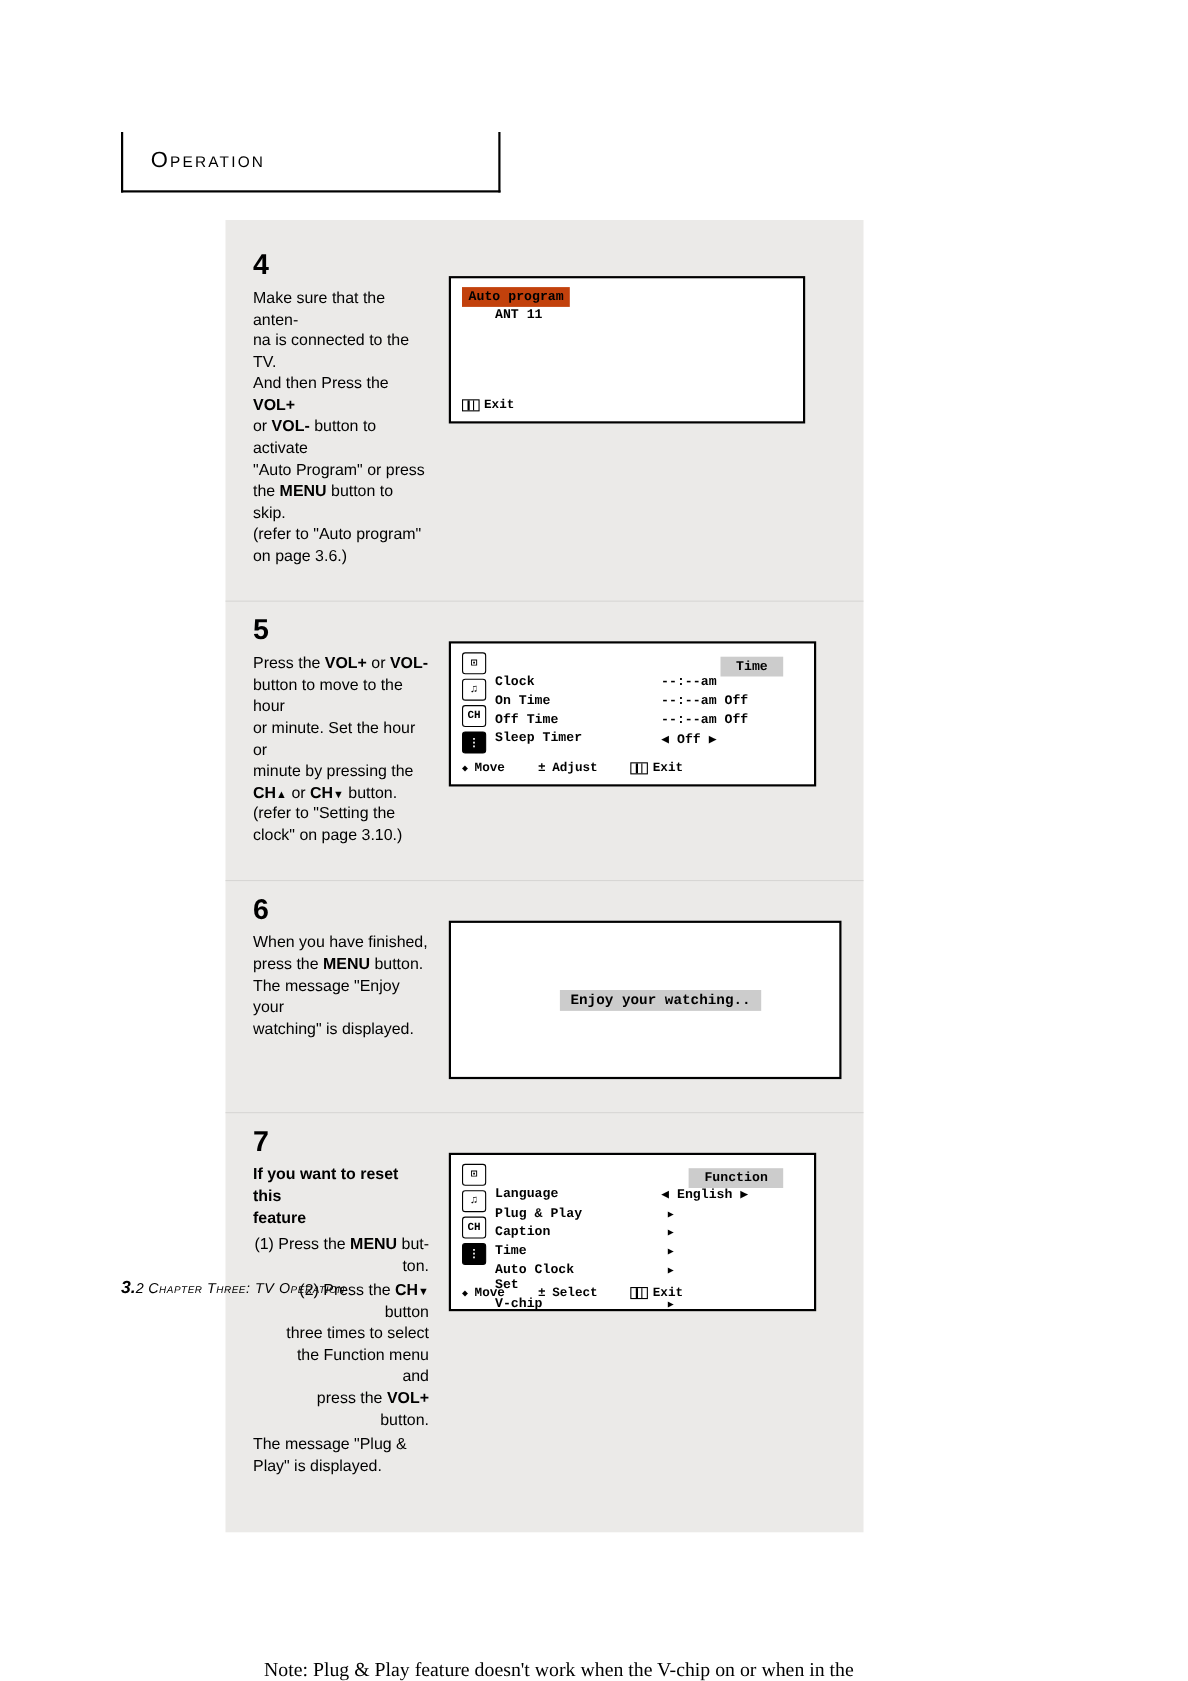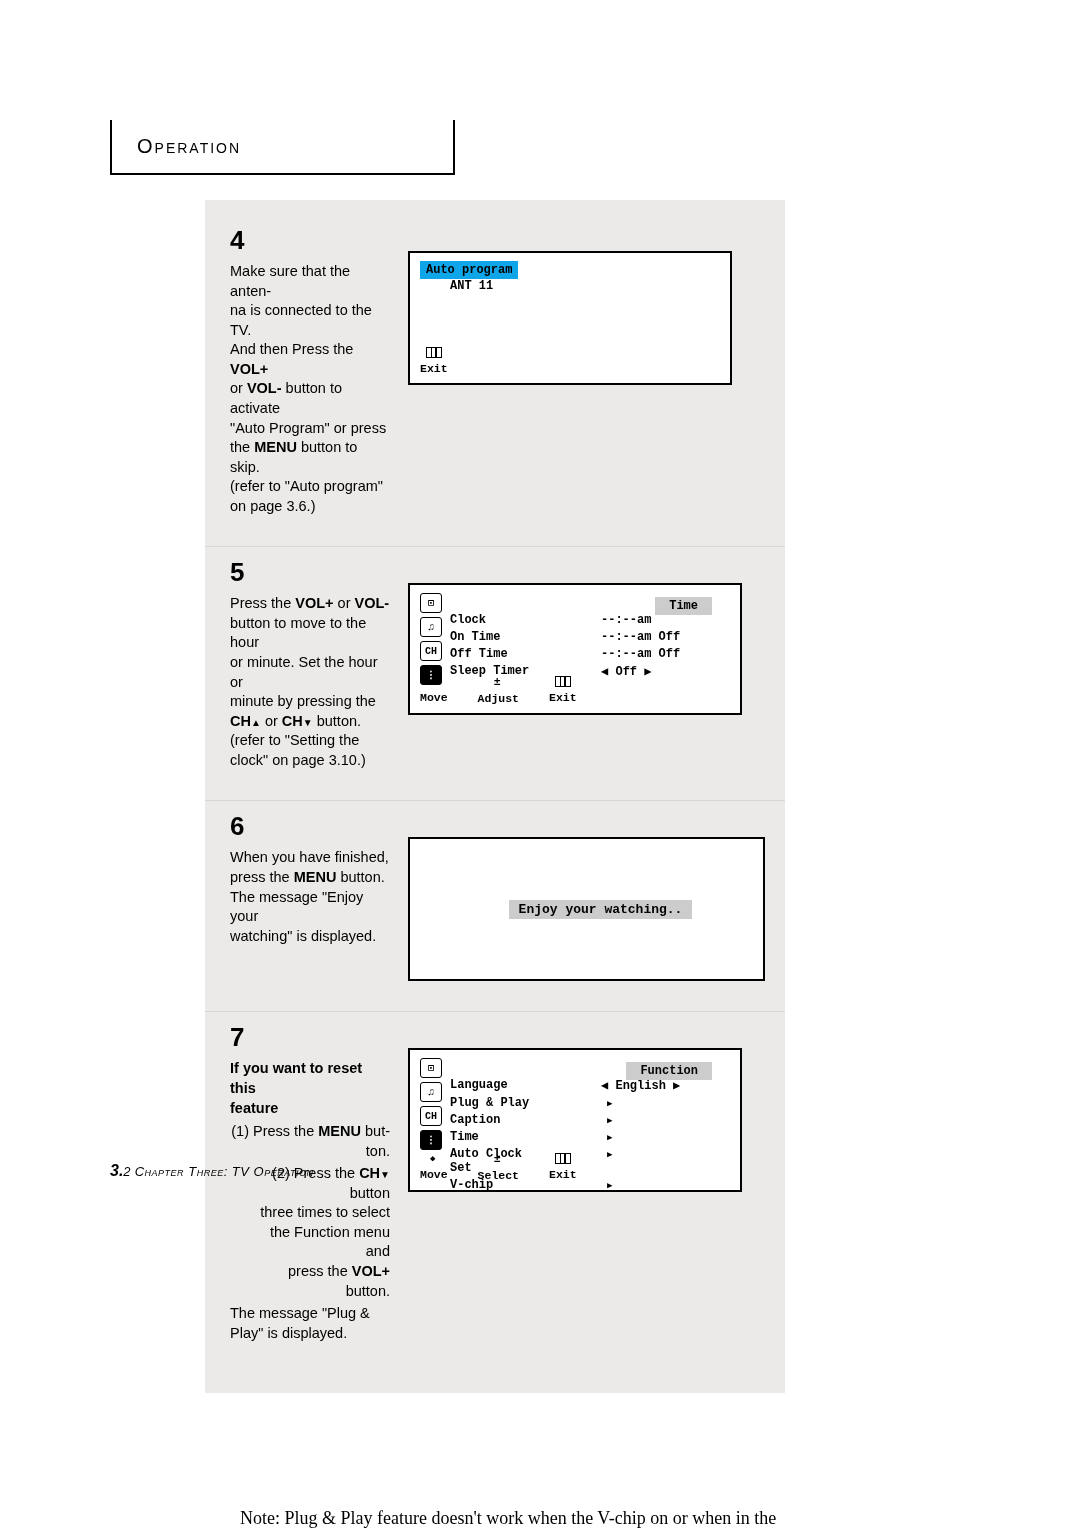--- a/index.html
+++ b/index.html
@@ -86,21 +86,21 @@
   .osd-label { width: 100px; }
   .osd-foot {
     position: absolute;
     bottom: 8px;
     left: 10px;
     font-size: 11.5px;
     display: flex;
     align-items: center;
     gap: 30px;
   }
-  .osd-foot span { display: inline-flex; align-items: center; gap: 4px; flex-direction: column; }
+  .osd-foot span { display: inline-flex; align-items: center; gap: 4px; }
   .m-icon {
     display: inline-block;
     border: 1.5px solid #000;
     width: 14px; height: 9px;
     position: relative;
   }
   .m-icon::before, .m-icon::after {
     content: "";
     position: absolute; top: 0;
     width: 1.5px; height: 100%;
@@ -192,21 +192,21 @@
           <span>na is connected to the TV.</span><br>
           <span>And then Press the </span><span class="bold">VOL+</span><br>
           <span>or </span><span class="bold">VOL-</span><span> button to activate</span><br>
           <span>"Auto Program" or press</span><br>
           <span>the </span><span class="bold">MENU</span><span> button  to skip.</span><br>
           <span>(refer to "Auto program"</span><br>
           <span>on page 3.6.)</span>
         </div>
       </div>
       <div class="osd osd-lg">
-        <div style="position:absolute;left:10px;top:8px;background:#0ea5e9;padding:2px 6px">Auto program</div>
+        <div style="position:absolute;left:10px;top:8px;background:#c2410c;padding:2px 6px">Auto program</div>
         <div style="position:absolute;left:40px;top:26px">ANT  11</div>
         <div class="osd-foot">
           <span>
               <span class="m-icon"></span> 
               <span>Exit</span>
             </span>
         </div>
       </div>
     </div>
 

